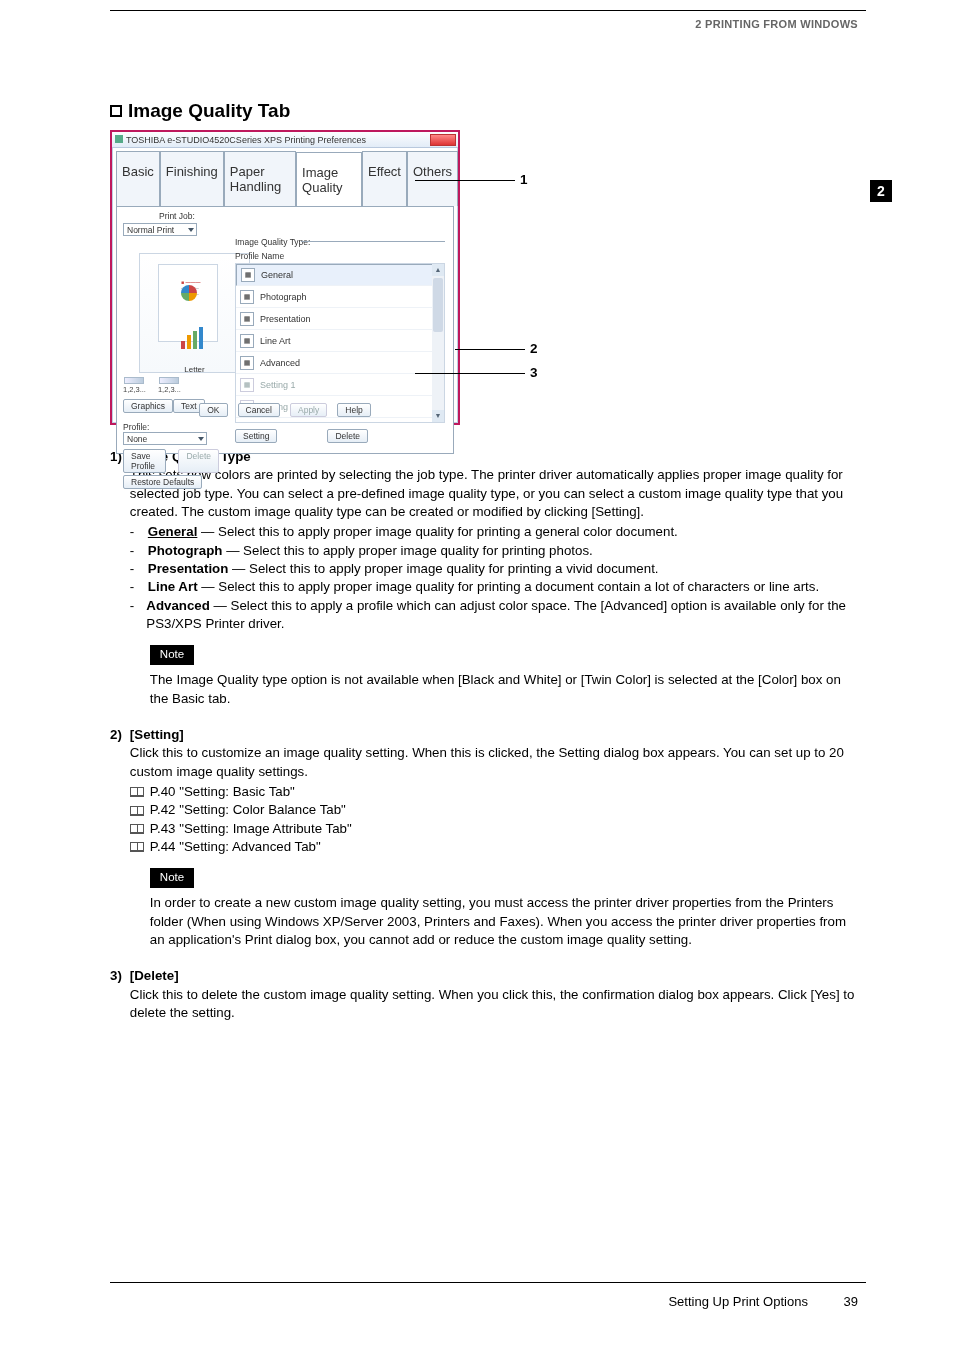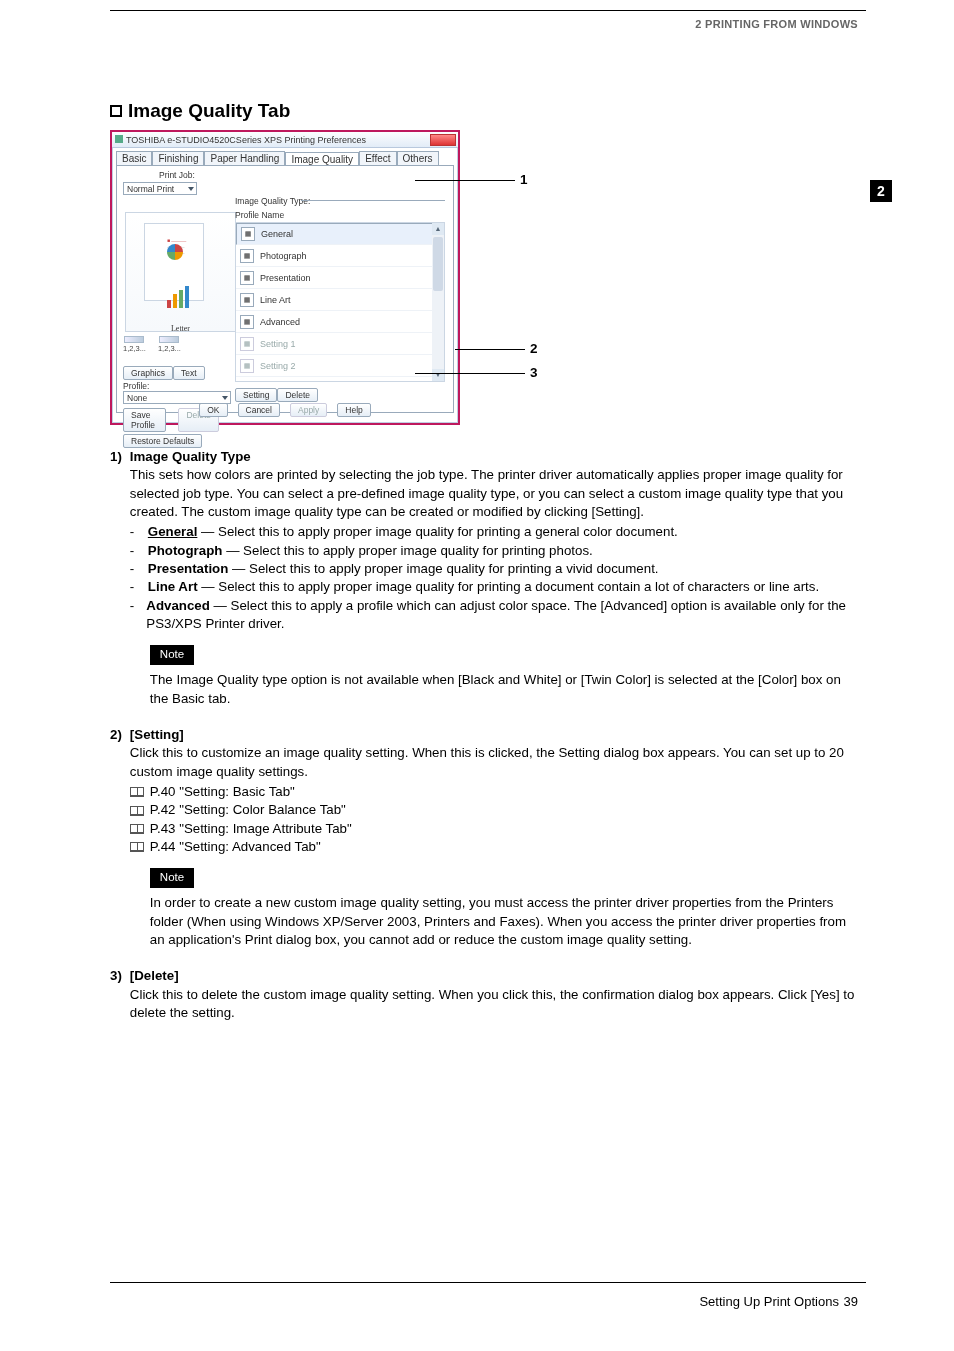--- a/index.html
+++ b/index.html
@@ -20,59 +20,59 @@
   .heading .bullet-sq { display: inline-block; width: 12px; height: 12px; border: 2px solid #000; margin-right: 6px; vertical-align: 0px; }
   .intro { font-size: 13.3px; line-height: 1.35; margin-bottom: 14px; }
 
   
   .shot-wrap { position: relative; width: 420px; height: 300px; margin-bottom: 18px; }
   .dlg { position: absolute; left: 0; top: 0; width: 350px; height: 295px; border: 2px solid #be185d; background: #fff; box-shadow: 0 0 0 1px #bfcfe3 inset; font-size: 9px; color: #333; }
   .dlg-title { height: 16px; background: linear-gradient(#fcfdff,#e2ecf7); border-bottom: 1px solid #b8c8dd; padding-left: 14px; line-height: 16px; font-size: 9px; position: relative; }
   .dlg-title .ico { position: absolute; left: 3px; top: 3px; width: 8px; height: 8px; background: #5a8; }
   .dlg-close { position: absolute; right: 2px; top: 2px; width: 26px; height: 12px; border: 1px solid #b33; background: linear-gradient(#f88,#d33); }
   .tabs { display: flex; margin-top: 3px; margin-left: 4px; gap: 0; }
-  .tab { border: 1px solid #9ab; border-bottom: none; padding: 1px 5px; font-size: 10px; background: #f1f5fa; }
+  .tab { border: 1px solid #9ab; border-bottom: none; padding: 12px 5px; font-size: 13px; background: #f1f5fa; }
   .tab.active { background: #fff; position: relative; top: 1px; }
   .tab-body { border: 1px solid #9ab; margin: 0 4px 4px 4px; height: 248px; background: #fff; position: relative; padding: 4px; }
   .lbl { font-size: 8.5px; color: #333; }
   .sel { display: inline-block; border: 1px solid #9ab; height: 13px; padding: 0 14px 0 3px; font-size: 8.5px; line-height: 13px; background: #fff; position: relative; }
   .sel::after { content:''; position:absolute; right:2px; top:4px; border-left:3px solid transparent; border-right:3px solid transparent; border-top:4px solid #456; }
-  .preview { position: absolute; left: 8px; top: 46px; width: 111px; height: 120px; border: 1px solid #cbd6e3; background: linear-gradient(#fff,#f6f9fc); font-family: Liberation Serif, serif; }
+  .preview { position: absolute; left: 22px; top: 46px; width: 111px; height: 120px; border: 1px solid #cbd6e3; background: linear-gradient(#fff,#f6f9fc); }
   .preview .pg { position:absolute; left:18px; top:10px; width:60px; height:78px; border:1px solid #cbd6e3; background:#fff; }
   .preview .barset { position:absolute; left:22px; top:62px; display:flex; gap:2px; align-items:flex-end; }
   .preview .barset span{ width:4px; background:#6a6; }
   .preview .barset span:nth-child(1){ height:8px; background:#c44;}
   .preview .barset span:nth-child(2){ height:14px; background:#e90;}
   .preview .barset span:nth-child(3){ height:18px; background:#6a6;}
   .preview .barset span:nth-child(4){ height:22px; background:#38c;}
   .preview .pgnote{ position:absolute; left:22px; top:14px; font-size:5px; color:#888; line-height:6px; }
   .preview .pgnote b{ display:block; color:#c44; font-size:5px; }
   .preview .pie{ position:absolute; left:22px; top:20px; width:16px; height:16px; border-radius:50%; background:conic-gradient(#c44 0 90deg,#e90 90deg 180deg,#6a6 180deg 270deg,#38c 270deg 360deg); }
   .preview .letter { position:absolute; left:0; right:0; bottom:-2px; text-align:center; font-size:8px; }
   .scale-row { position:absolute; left:6px; top:170px; width:96px; font-size:7.5px; color:#444; display:flex; gap:12px; }
   .scale-row .scol{ display:flex; flex-direction:column; align-items:center; gap:1px; }
   .scale-row .sbar{ width:20px; height:7px; background:linear-gradient(to right,#eef,#bcd); border:1px solid #abc; }
-  .btnrow { position:absolute; left:6px; top:200px; display:flex; }
+  .btnrow { position:absolute; left:6px; top:192px; display:flex; }
   .sbtn { border:1px solid #9ab; background:linear-gradient(#fff,#e6eef6); font-size:8.5px; padding:1px 7px; border-radius:2px; }
   .sbtn.disabled { color:#9aa; border-color:#ccd; }
   .profile-area { position:absolute; left:6px; top:215px; width:96px; }
   .iql-hdr { position:absolute; left:118px; top:30px; font-size:8.5px; }
   .iql-hr { position:absolute; left:184px; top:34px; right:8px; height:1px; background:#9ab; }
   .iql-sub { position:absolute; left:118px; top:44px; font-size:8.5px; }
   .iql-list { position:absolute; left:118px; top:56px; right:8px; border:1px solid #cbd6e3; background:#fff; height:160px; overflow:hidden; }
   .iql-list .row { height:22px; border-bottom:1px solid #eef2f7; display:flex; align-items:center; padding-left:4px; gap:6px; font-size:9px; }
   .iql-list .row .ric { width:14px; height:14px; border:1px solid #9ab; background:#fff; font-size:7px; text-align:center; line-height:12px; }
   .iql-list .row.sel { background:#e8f0fb; }
   .iql-list .row.dim { color:#9aa; }
   .iql-list .row.dim .ric { border-color:#ccd; }
   .iql-scrollbar { position:absolute; right:0; top:0; bottom:0; width:12px; background:#eef2f7; }
   .iql-scrollbar .up,.iql-scrollbar .dn{ position:absolute; left:0; width:12px; height:12px; background:#dfe9f3; text-align:center; font-size:7px; line-height:12px; color:#567; }
   .iql-scrollbar .up{ top:0;} .iql-scrollbar .dn{ bottom:0;}
   .iql-scrollbar .th{ position:absolute; left:1px; right:1px; top:14px; height:54px; background:#cfd9e6; border-radius:2px; }
-  .bot-btnrow { position:absolute; left:118px; top:222px; right:8px; display:flex; }
+  .bot-btnrow { position:absolute; left:118px; top:222px; right:8px; display:flex; gap:50px; }
   .dlg-btnrow { position:absolute; left:0; right:0; bottom:6px; display:flex; justify-content:center; gap:10px; }
 
   
   .callout-line { position:absolute; height:1px; background:#000; }
   .callout-num { position:absolute; font-weight:bold; font-size:13.5px; }
 
   
   .numlist { font-size: 13.3px; line-height:1.38; }
   .numitem { display:flex; gap:8px; margin-bottom: 12px; }
   .numitem > .n { font-weight:bold; white-space:nowrap; }
@@ -87,21 +87,21 @@
   .note-box { display:inline-block; background:#000; color:#fff; font-size:11.5px; padding:2px 10px; margin:12px 0 6px 20px;text-align:right; }
   .note-text { font-size:13.3px; line-height:1.38; margin-left:20px; margin-bottom:6px; }
 
   .xref { display:flex; gap:6px; align-items:center; font-size:13.3px; margin-left:0; }
   .xref .bk { width:14px; height:10px; border:1px solid #555; border-bottom-width:2px; position:relative; }
   .xref .bk::after{ content:''; position:absolute; left:50%; top:0; bottom:0; width:1px; background:#555; }
 
   
   .bot-rule { position:absolute; left:110px; right:88px; bottom:68px; height:1px; background:#000; }
   .footer { position:absolute; right:96px; bottom:42px; font-size:13px; }
-  .footer .pg { margin-left:1px; }
+  .footer .pg { margin-left:32px; }
 </style>
 </head>
 <body>
 <div class="page">
 
 <div class="top-rule"></div>
 <div class="header-right">2 PRINTING FROM WINDOWS</div>
 <div class="chapter-tab">2</div>
 
 <div class="content">
@@ -148,21 +148,21 @@
                 <div class="sbar"></div>
                 <span>1,2,3...</span>
               </div>
         </div>
         <div class="btnrow">
           <span class="sbtn">Graphics</span>
           <span class="sbtn">Text</span>
         </div>
         <div class="profile-area">
           <div class="lbl">Profile:</div>
-          <div><span class="sel" style="width:108px;">None</span></div>
+          <div><span class="sel" style="width:84px;">None</span></div>
           <div style="margin-top:4px; display:flex; gap:12px;">
             <span class="sbtn">Save Profile</span>
             <span class="sbtn disabled">Delete</span>
           </div>
           <div style="margin-top:4px;"><span class="sbtn">Restore Defaults</span></div>
         </div>
 
         <div class="iql-hdr">Image Quality Type:</div>
         <div class="iql-hr"></div>
         <div class="iql-sub">Profile Name</div>

